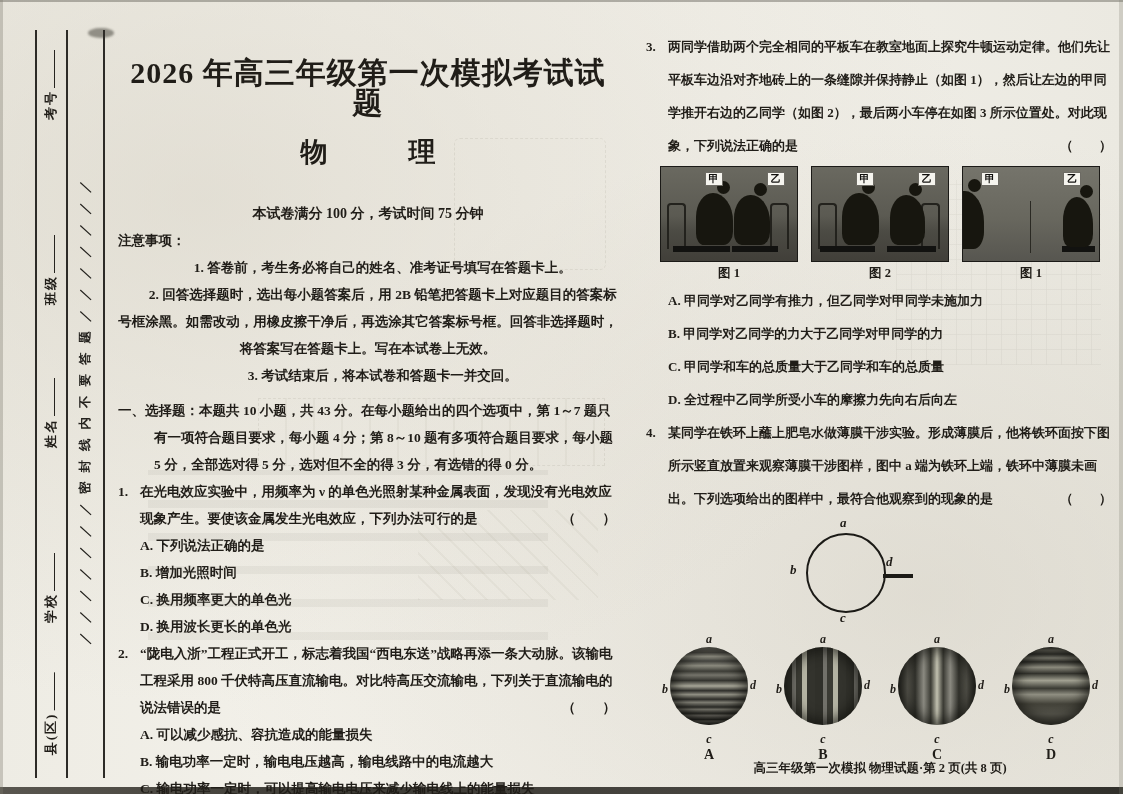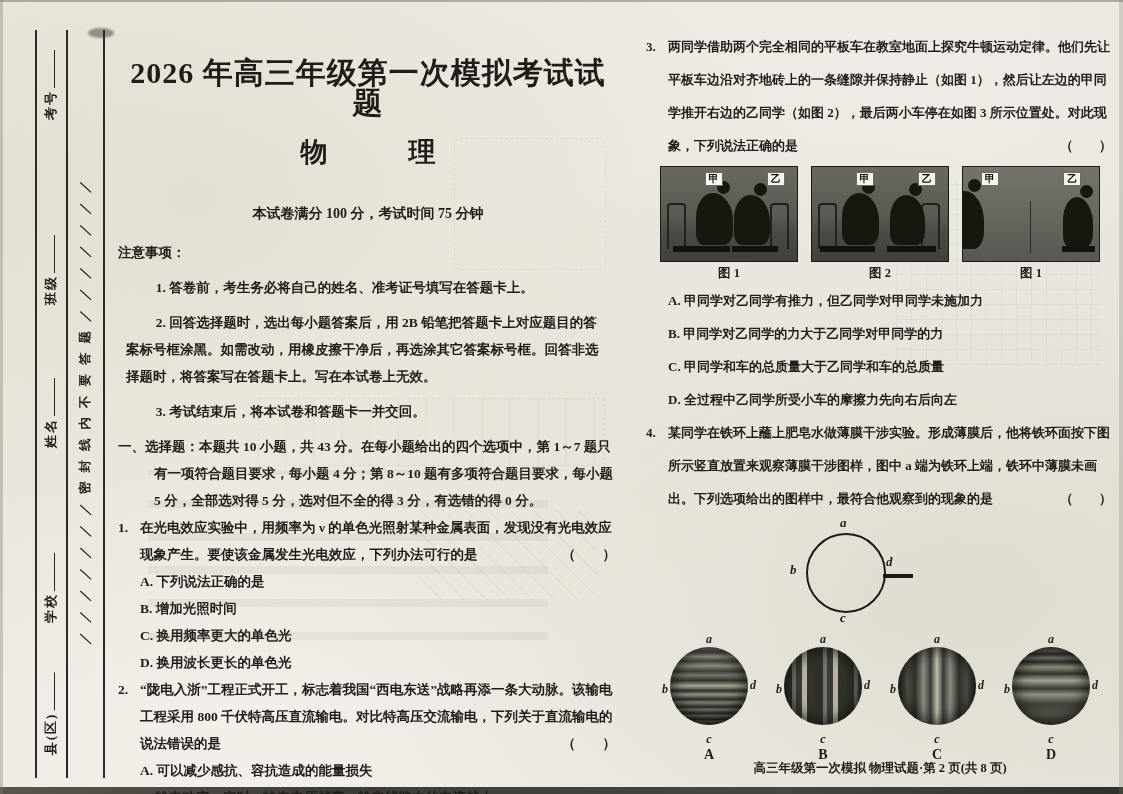--- a/index.html
+++ b/index.html
@@ -40,22 +40,22 @@
   }
 
   
   .page{position:absolute;line-height:27px;font-size:13.5px;font-weight:bold;}
   .page1{left:118px;top:40px;width:500px;height:740px;}
   .page2{left:646px;top:30px;width:468px;height:752px;line-height:33px;font-size:13px;}
 
   .title{margin:18px 0 0;text-align:center;font-size:30px;line-height:30px;letter-spacing:1px;}
   .subject{margin:16px 0 0;text-align:center;font-size:27px;line-height:36px;}
   .exam-info{margin:30px 0 0;text-align:center;font-size:14px;}
-  .notice-head{margin-top:12px;}
-  .notices p{margin:8px;text-indent:2.2em;}
+  .notice-head{}
+  .notices p{margin:0;text-indent:2.2em;text-align:center;}
   .section-head{margin-top:8px;padding-left:36px;text-indent:-36px;}
 
   .q{display:flex;margin:0;}
   .qnum{flex:none;width:22px;}
   .qbody{flex:1;min-width:0;}
   .stem{position:relative;}
   .bracket{position:absolute;right:2px;bottom:0;}
 
   .footer{position:absolute;left:0;right:0;text-align:center;font-size:12.5px;}
   .footer1{top:708px;}

